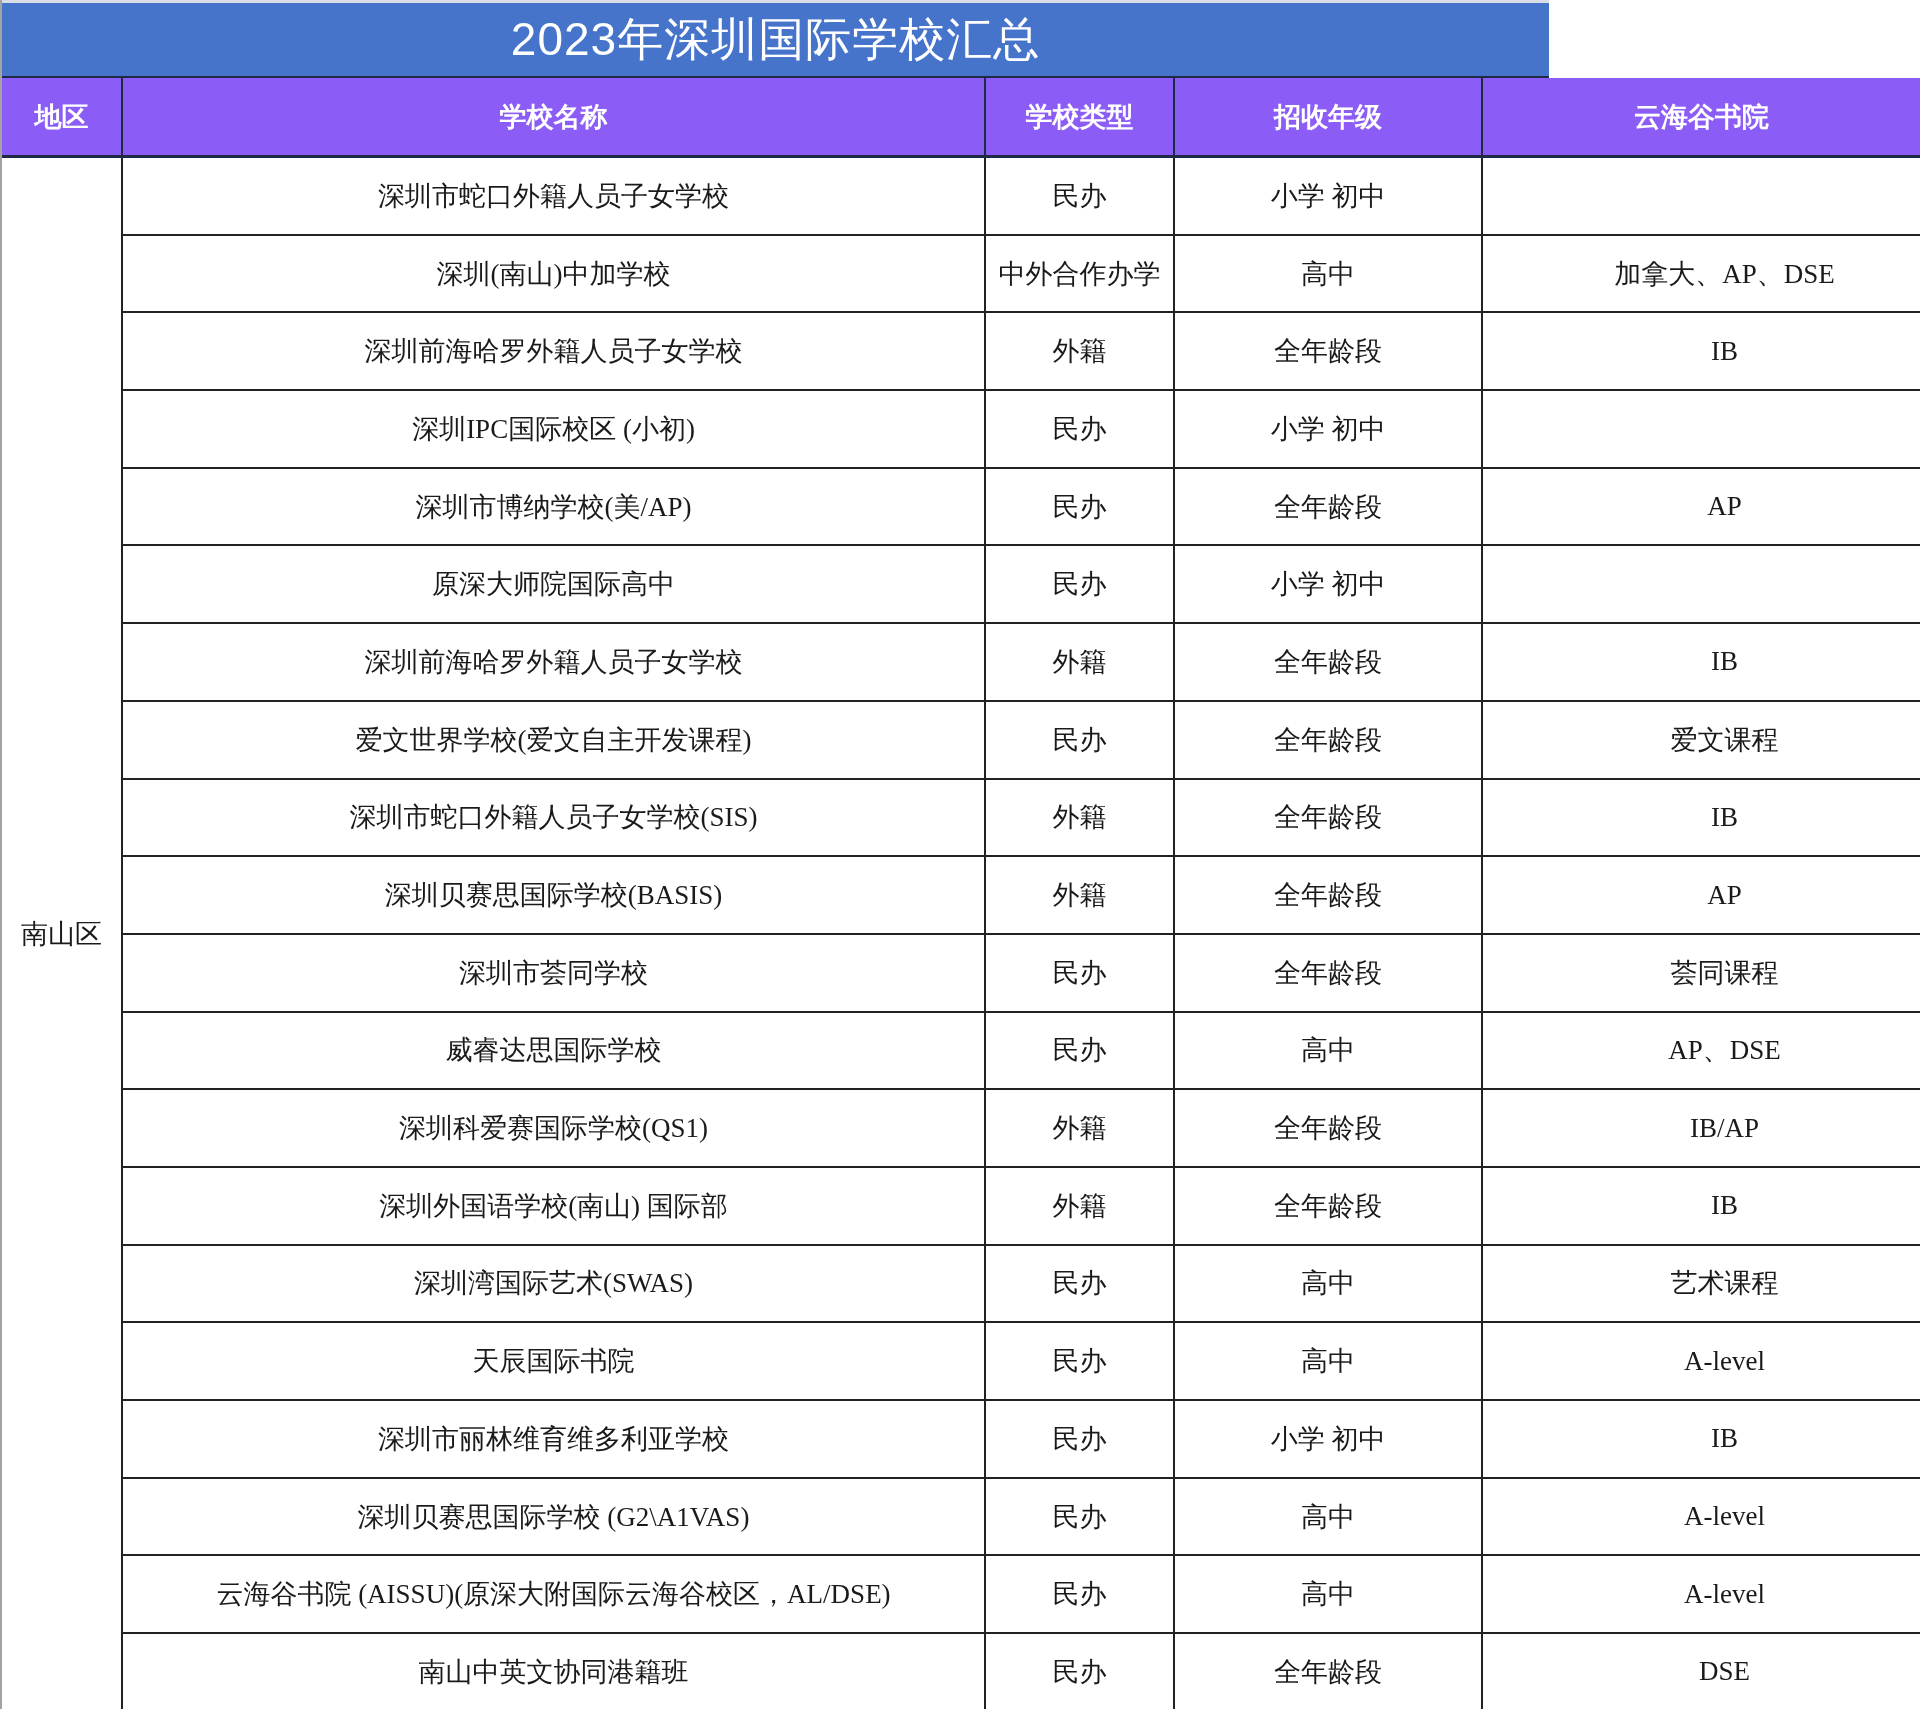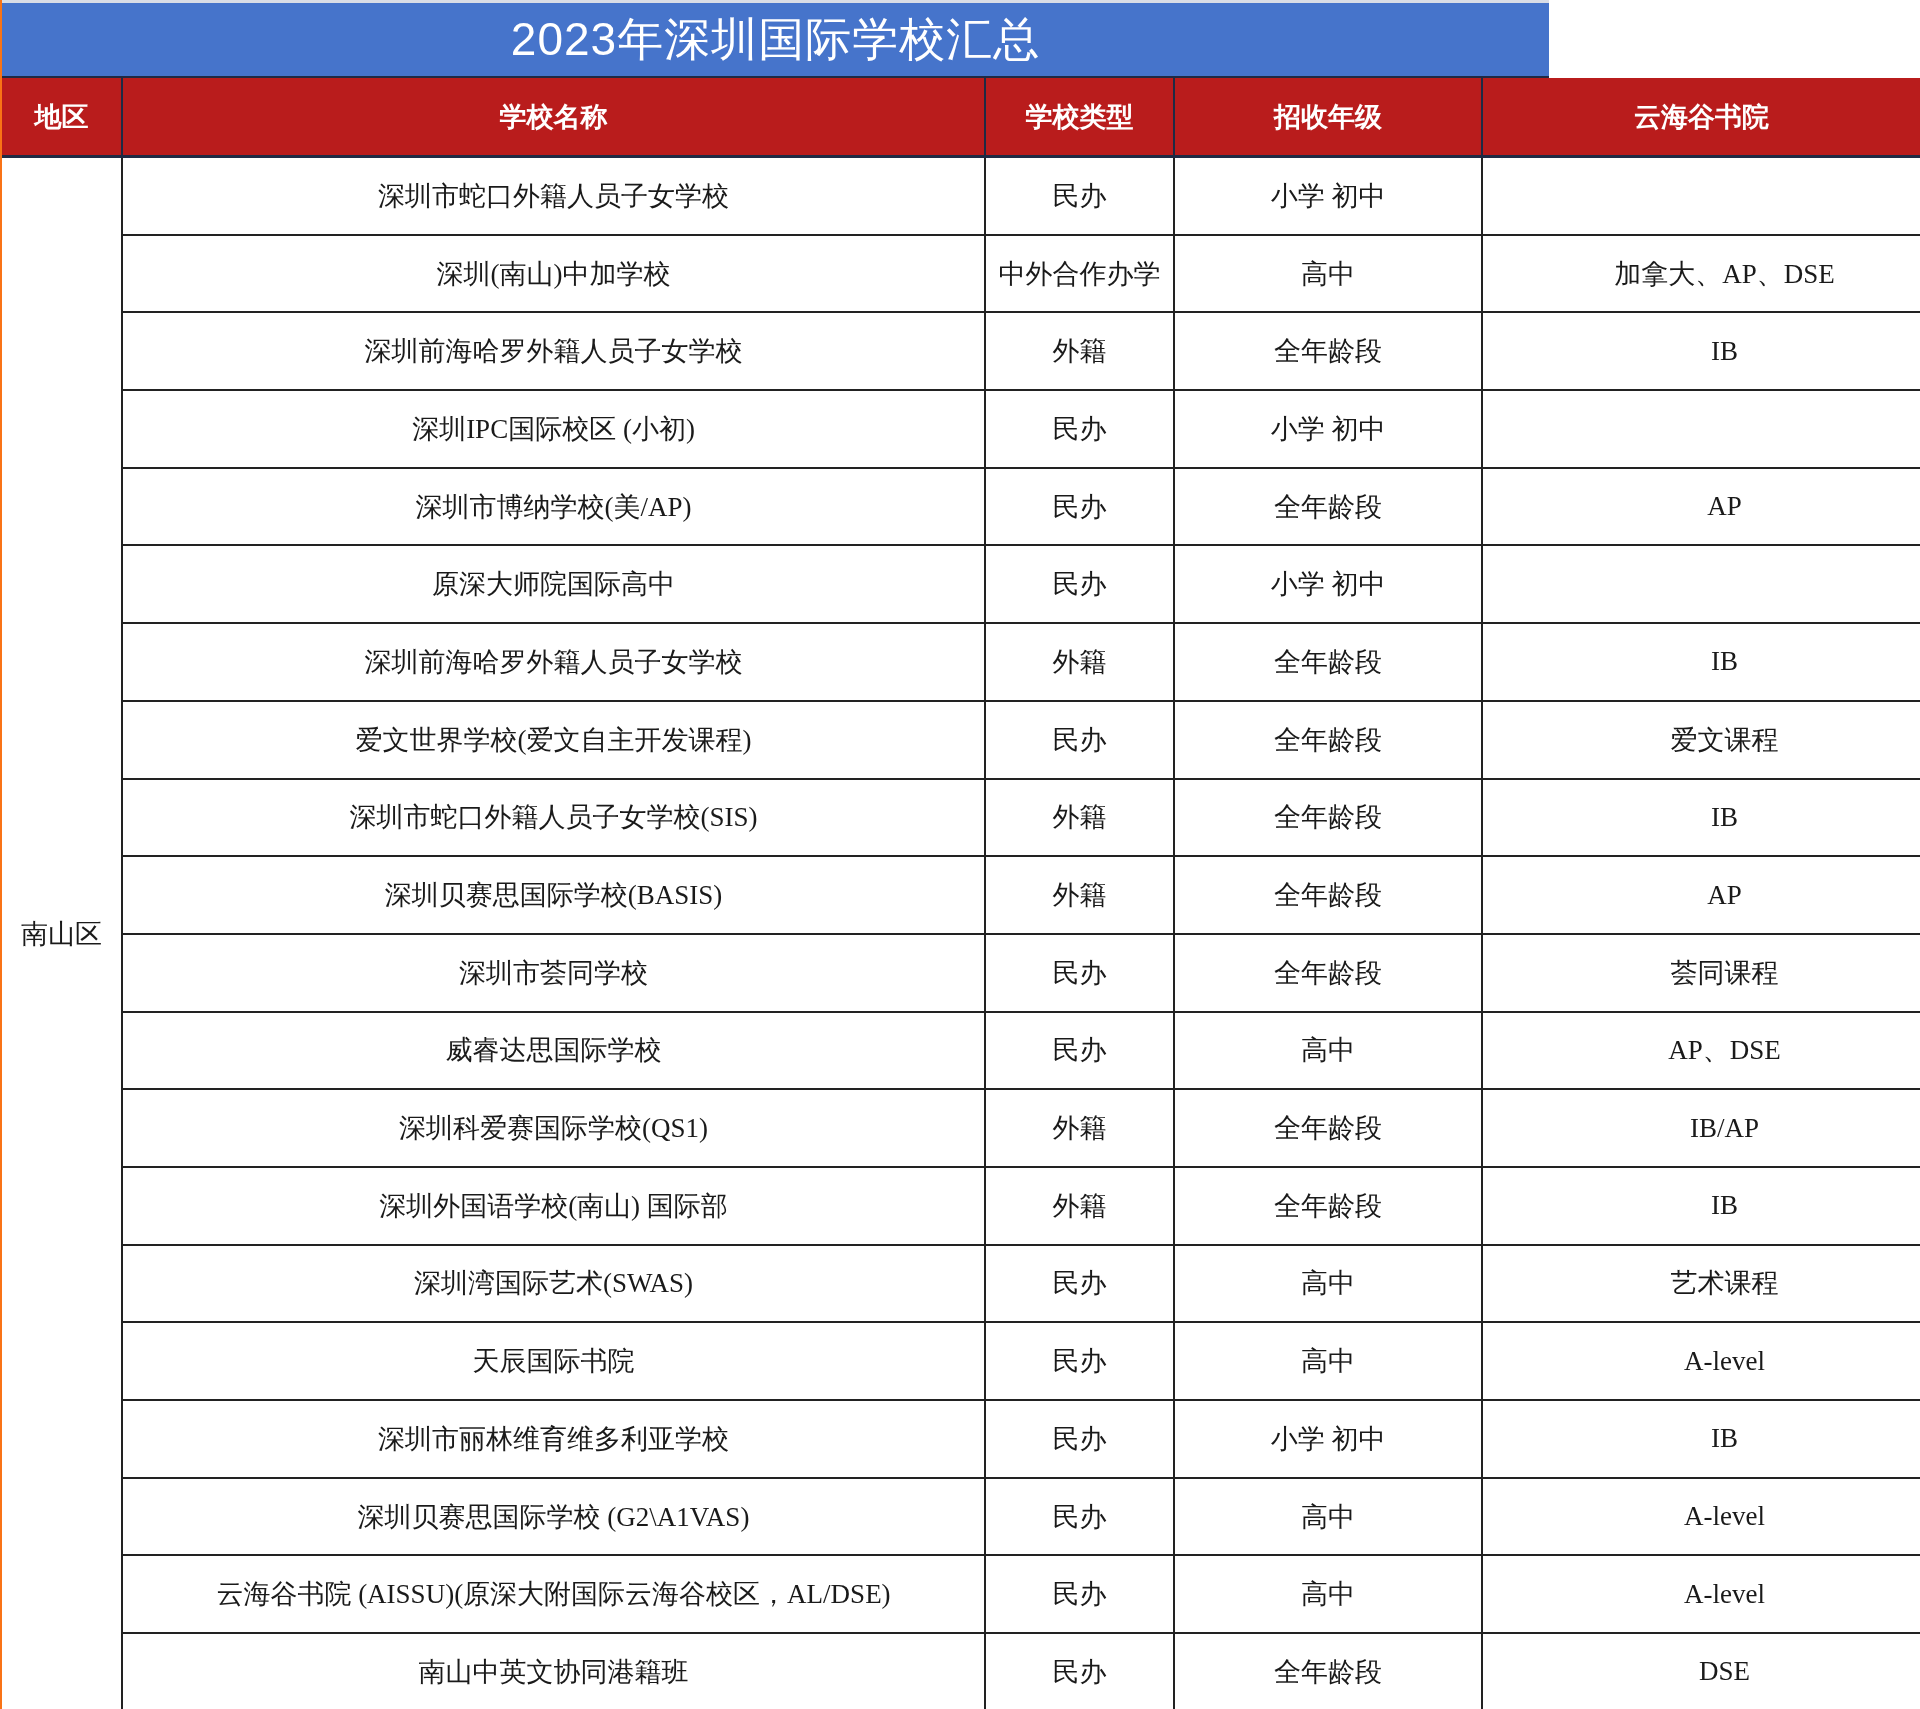--- a/index.html
+++ b/index.html
@@ -1,21 +1,21 @@
 <!DOCTYPE html>
 <html><head>
 <meta charset="utf-8">
 <style>
   html, body { margin: 0; padding: 0; background: #ffffff; }
   body { width: 1920px; height: 1709px; overflow: hidden; }
   .sheet {
     position: relative;
     width: 1549px;
     height: 1709px;
-    border-left: 2px solid #f97316;
+    border-left: 2px solid #a3a3a3;
     box-sizing: border-box;
   }
   .title-bar {
     height: 78px;
     background: #4674cb;
     color: #ffffff;
     display: flex; align-items: center; justify-content: center;
     font-family: "Liberation Sans", "DejaVu Sans", sans-serif;
     font-size: 46px;
     border-top: 3px solid #d9dde6;
@@ -28,21 +28,21 @@
     width: 1918px;
     table-layout: fixed;
   }
   col.c-region { width: 120px; }
   col.c-name { width: 863px; }
   col.c-type { width: 189px; }
   col.c-grade { width: 308px; }
   col.c-course { width: 438px; }
   th {
     height: 77px;
-    background: #b91c1c;
+    background: #8b5cf6;
     color: #ffffff;
     font-family: "Liberation Sans", "DejaVu Sans", sans-serif;
     font-weight: bold;
     font-size: 27px;
     border-left: 2px solid #1f2a44;
     border-bottom: 3px solid #1f2a44;
     text-align: center;
     vertical-align: middle;
     padding: 0;
   }

